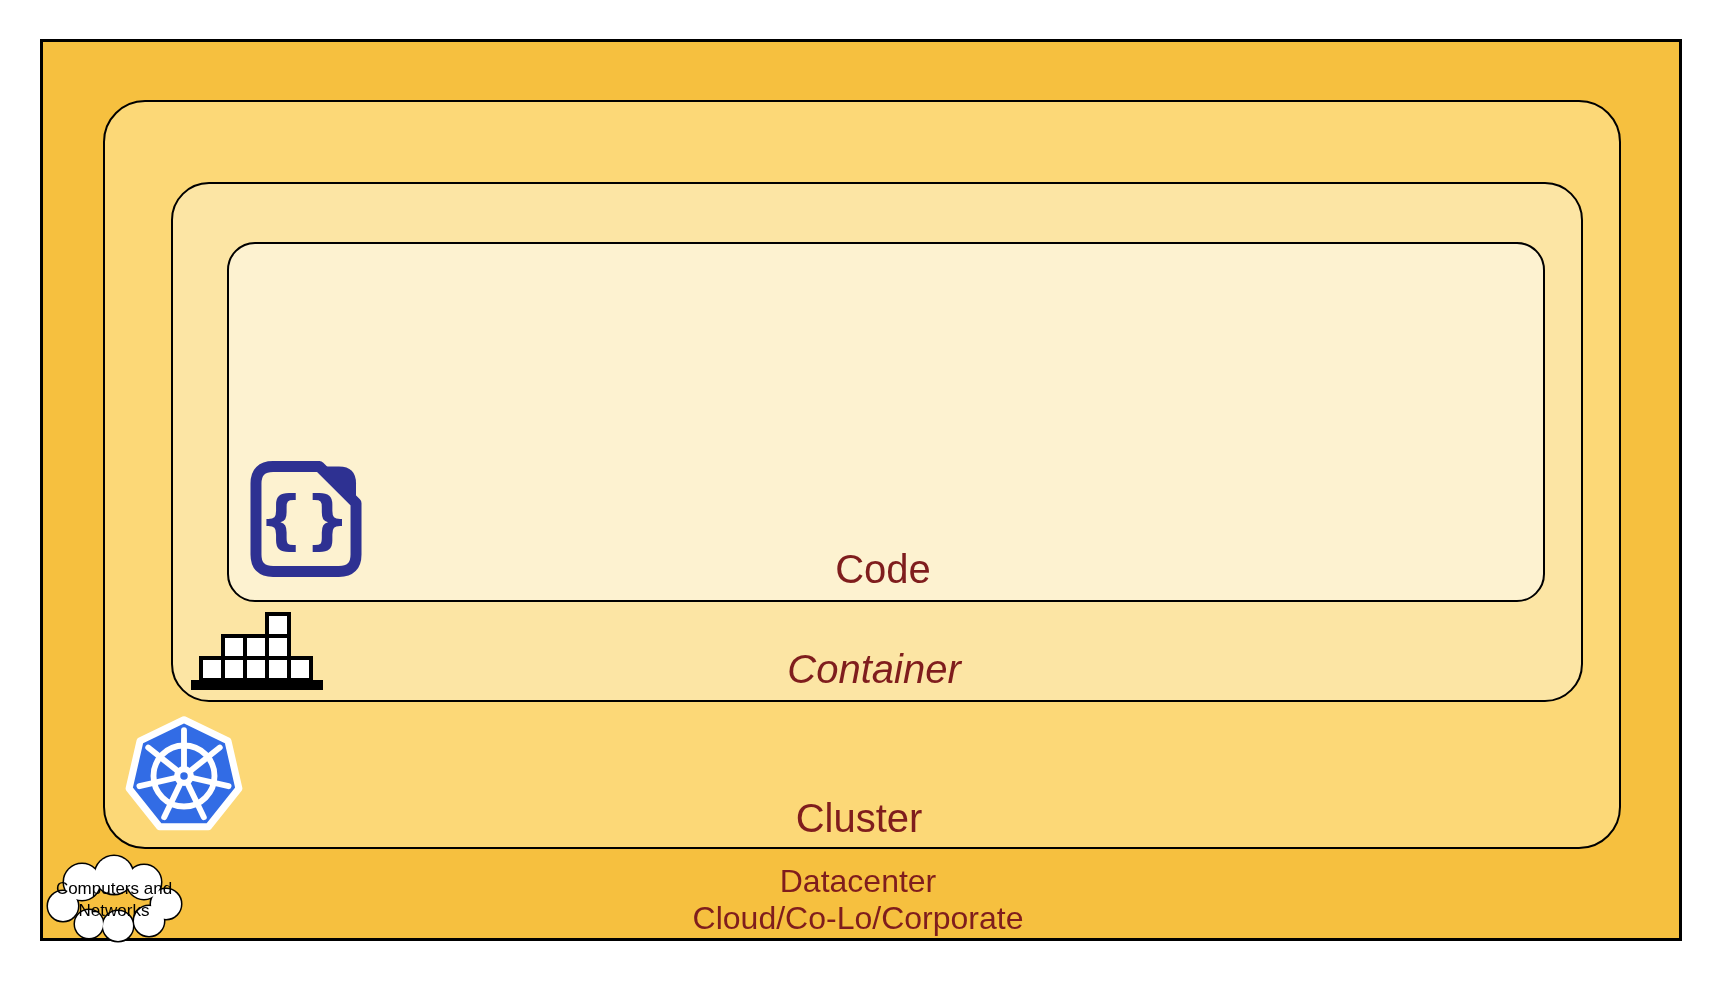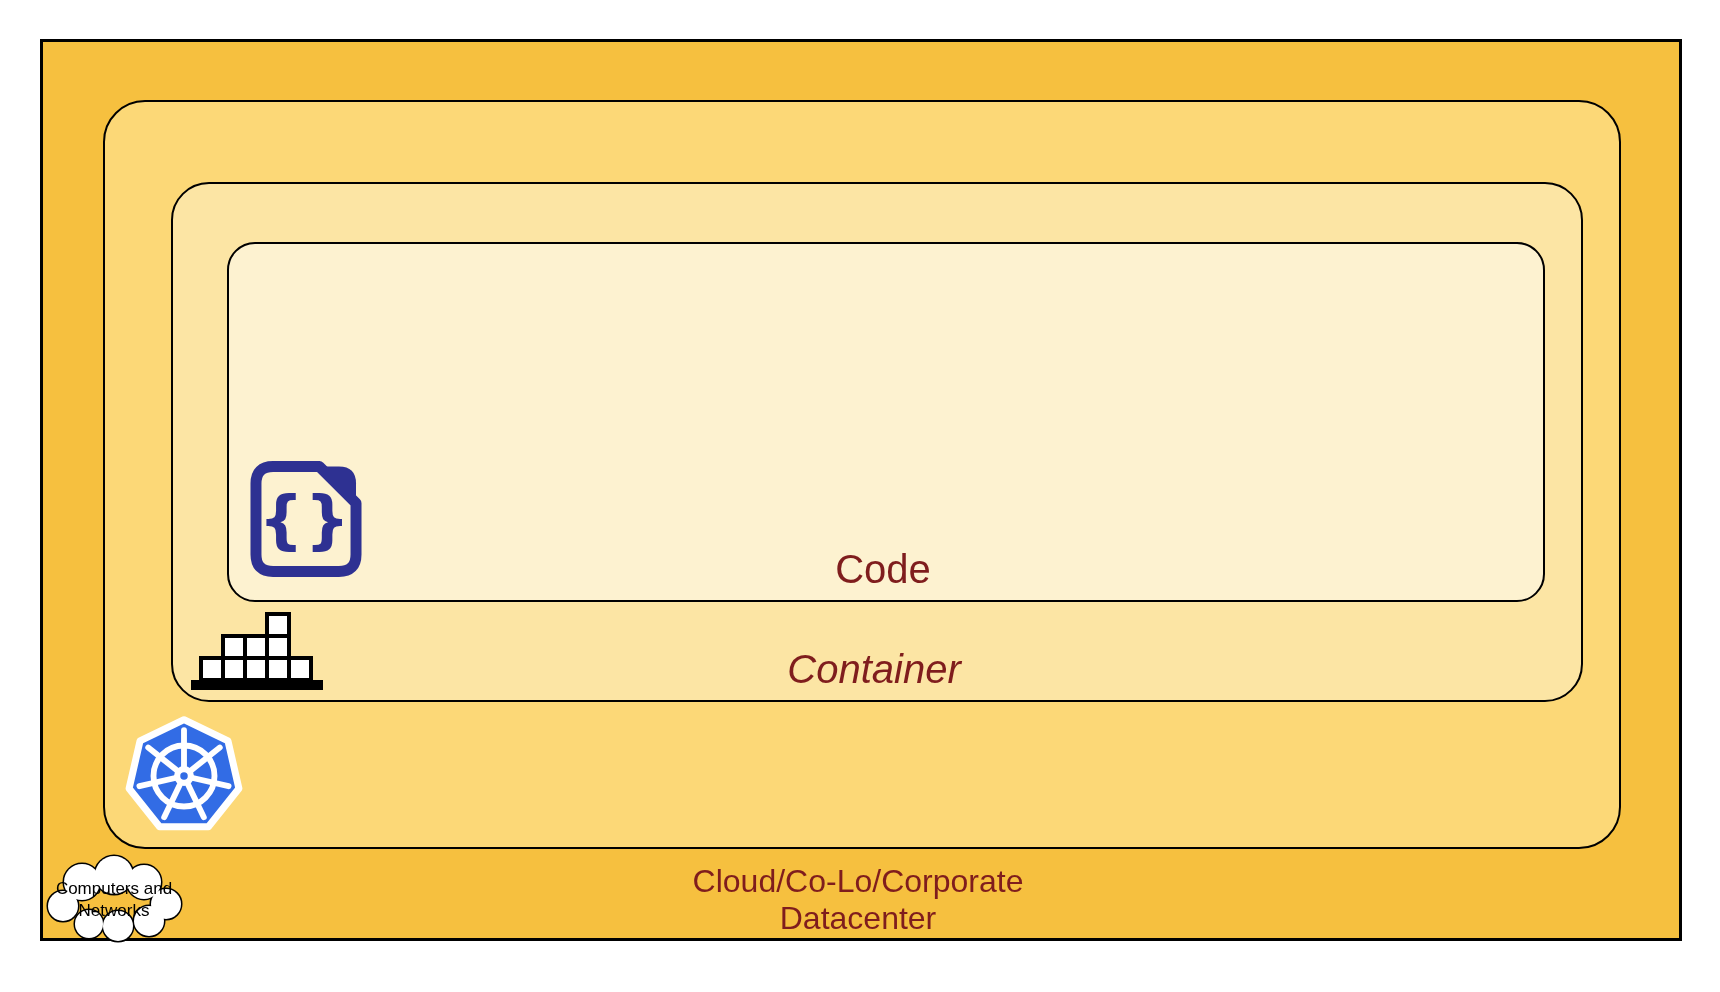--- a/index.html
+++ b/index.html
@@ -122,20 +122,21 @@
           <line x1="50" y1="52" x2="66.9" y2="87.1"></line>
           <line x1="50" y1="52" x2="33.1" y2="87.1"></line>
           <line x1="50" y1="52" x2="12" y2="60.7"></line>
           <line x1="50" y1="52" x2="19.5" y2="27.7"></line>
           <circle cx="50" cy="52" r="26"></circle>
         </g>
         <circle cx="50" cy="52" r="8.5" fill="#FFFFFF"></circle>
         <circle cx="50" cy="52" r="3.2" fill="#326CE5"></circle>
       </svg>
 
+      <div class="label cluster-label">Cluster</div>
     </div>
 
     <svg class="cloud-icon" viewBox="0 0 141 92">
       <g stroke-width="3" stroke="#000000" fill="#FFFFFF">
         <circle cx="38" cy="28" r="18"></circle>
         <circle cx="70" cy="21" r="19"></circle>
         <circle cx="100" cy="28" r="17"></circle>
         <circle cx="122" cy="50" r="15"></circle>
         <circle cx="105" cy="67" r="15"></circle>
         <circle cx="74" cy="72" r="15"></circle>
@@ -150,18 +151,18 @@
         <circle cx="105" cy="67" r="15"></circle>
         <circle cx="74" cy="72" r="15"></circle>
         <circle cx="45" cy="70" r="14"></circle>
         <circle cx="19" cy="52" r="15"></circle>
       </g>
       <text class="cloud-text" x="70" y="40" text-anchor="middle">Computers and</text>
       <text class="cloud-text" x="70" y="62" text-anchor="middle">Networks</text>
     </svg>
 
     <div class="label dc-label">
+      <div>Datacenter</div>
       <div>Cloud/Co-Lo/Corporate</div>
-      <div>Datacenter</div>
     </div>
 
   </div>
 </div>
 
 </body></html>

